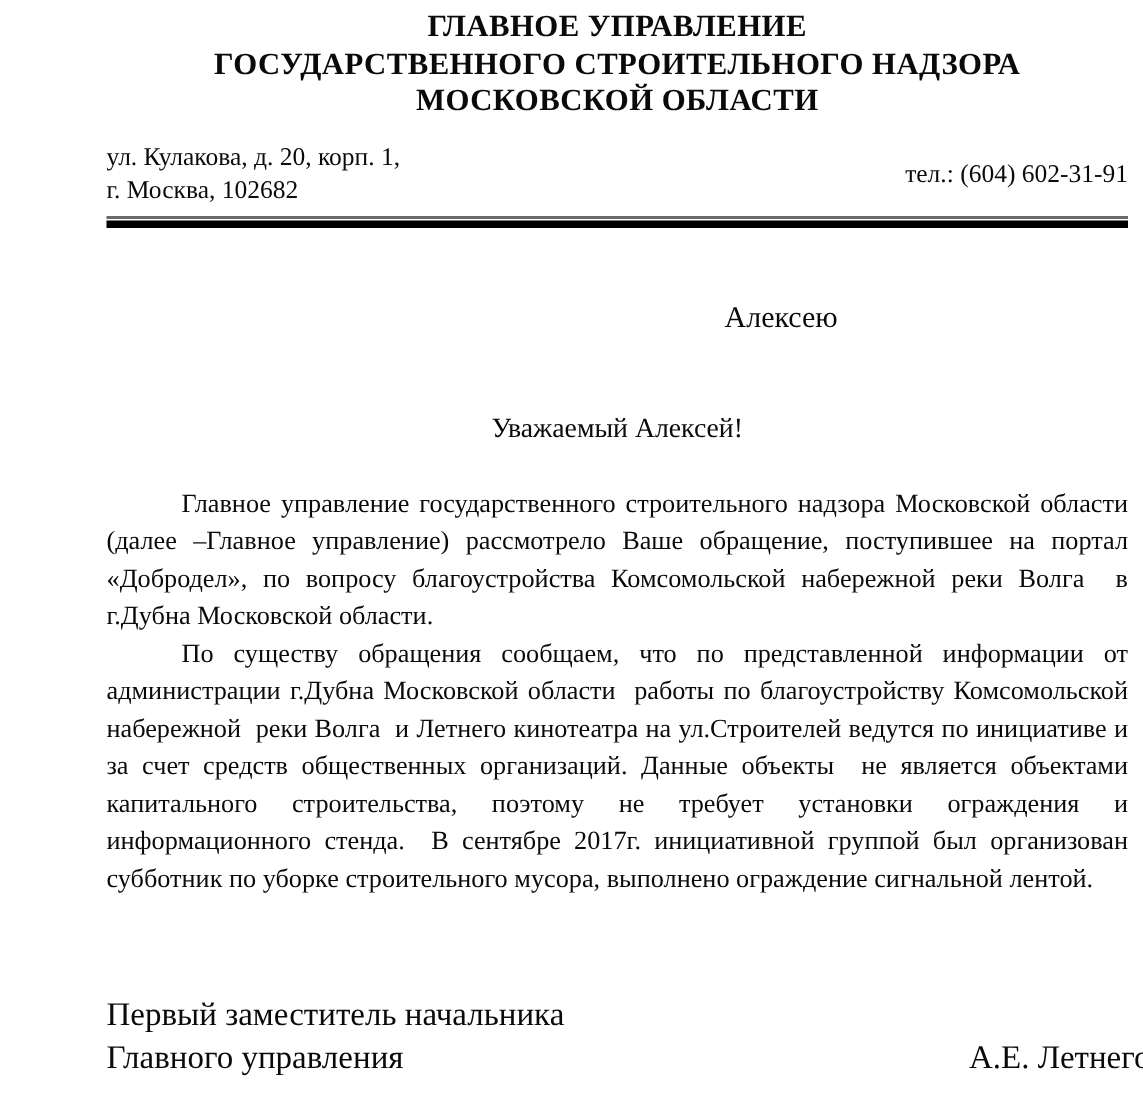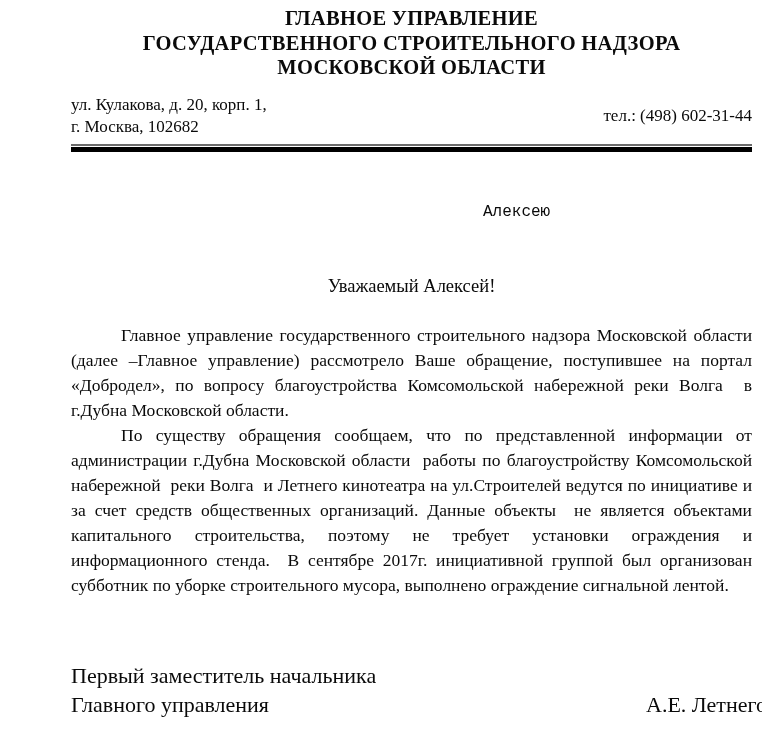--- a/index.html
+++ b/index.html
@@ -47,23 +47,22 @@
   .rule {
     margin-top: 6px;
     border-top: 2px solid #6b6b6b;
     border-bottom: 5px solid #000000;
     height: 1px;
   }
   
   .addressee {
     margin-top: 49px;
     margin-left: 412px;
-    font-size: 16px;
+    font-size: 20px;
     line-height: 22px;
-    font-family: Liberation Mono, monospace;
   }
   .salutation {
     margin-top: 52px;
     text-align: center;
     font-size: 18.5px;
     line-height: 22px;
   }
   
   .body-text {
     margin-top: 26px;
@@ -101,21 +100,21 @@
     <div>ГОСУДАРСТВЕННОГО СТРОИТЕЛЬНОГО НАДЗОРА</div>
     <div>МОСКОВСКОЙ ОБЛАСТИ</div>
   </div>
 
   <div class="contacts">
     <div class="address">
       <div>ул. Кулакова, д. 20, корп. 1,</div>
       <div>г. Москва, 102682</div>
     </div>
     <div class="phones">
-      <div>тел.: (498) 602-31-44</div>
+      <div>тел.: (604) 602-31-91</div>
     </div>
   </div>
 
   <div class="rule"></div>
 
   <div class="addressee">Алексею</div>
 
   <div class="salutation">Уважаемый Алексей!</div>
 
   <div class="body-text">

